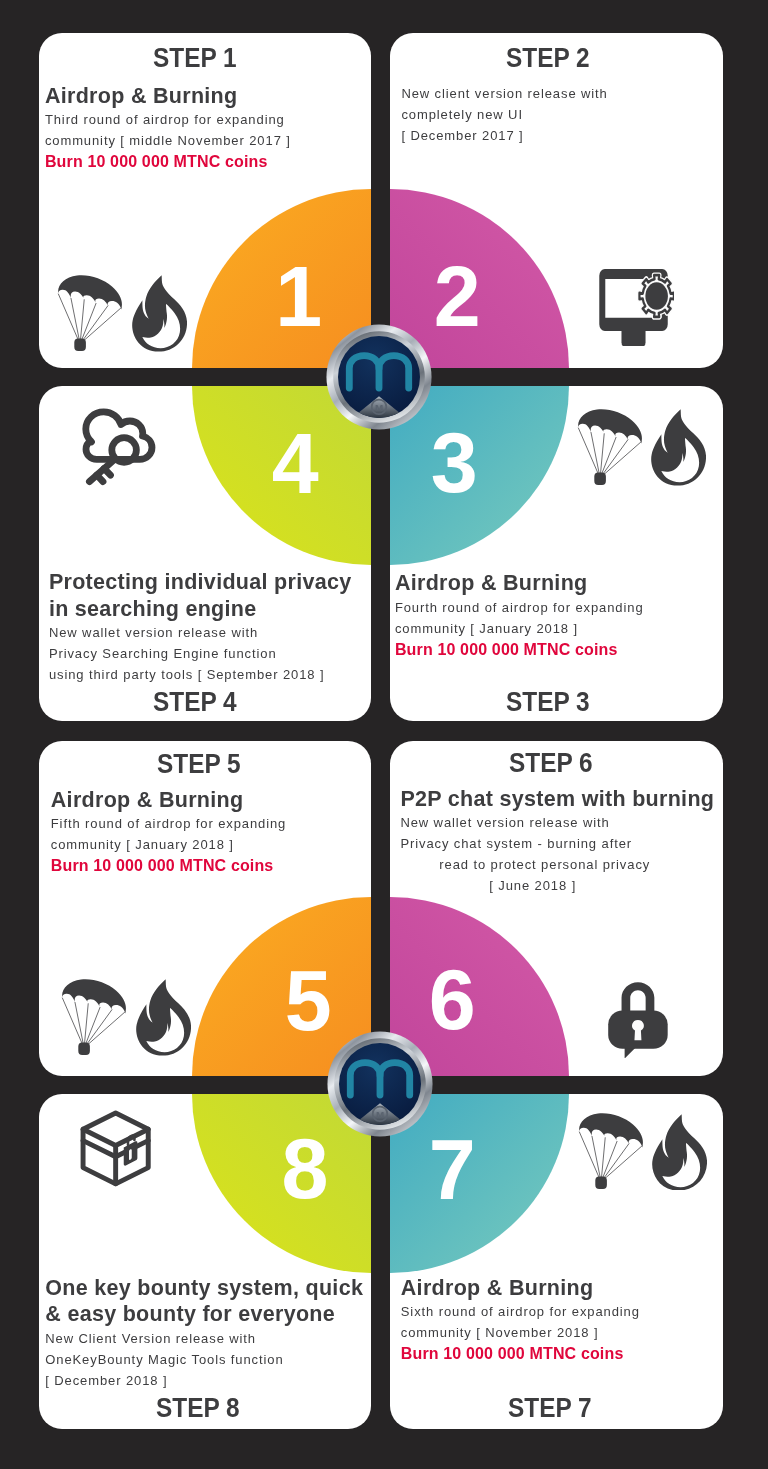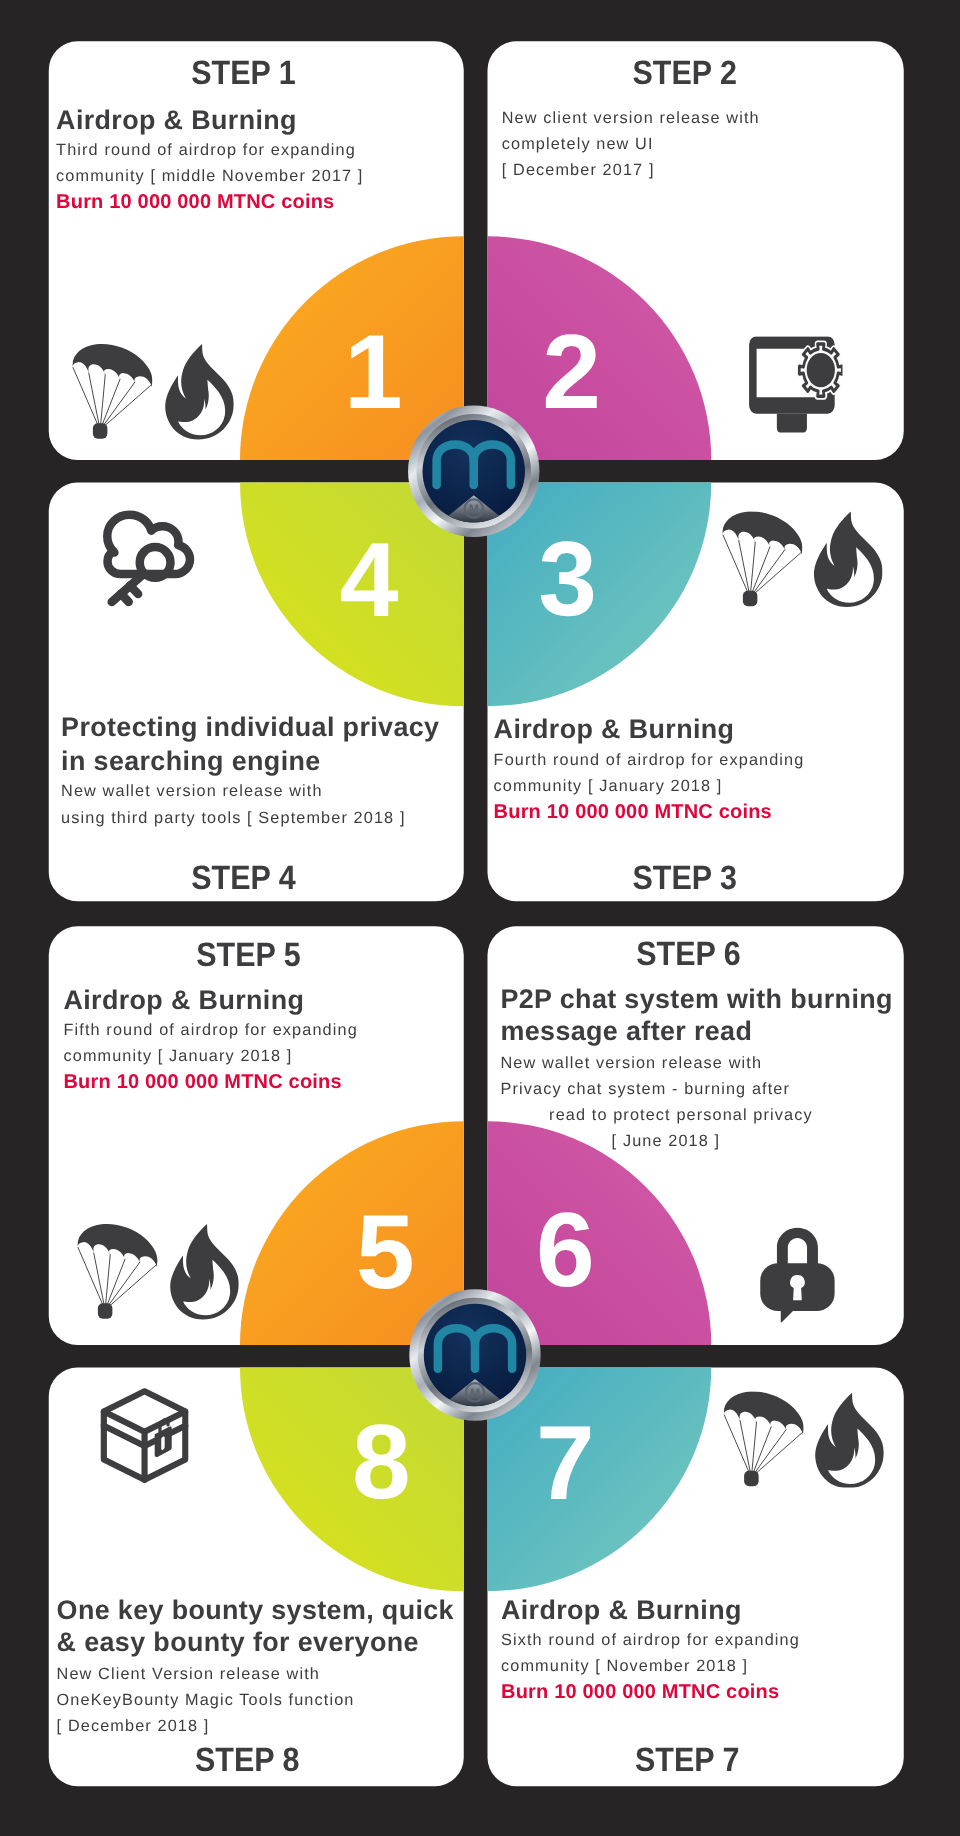--- a/index.html
+++ b/index.html
@@ -93,20 +93,21 @@
       </div>
   </div>
   <div class="card c-left" style="top:386px">
     <div class="quad tr" style="background:linear-gradient(to top right,#dbe318,#a8cf54)"></div>
     <div class="num" style="left:233.1px;top:35.7px">4</div>
     <div class="steplabel" style="left:114.3px;top:302.6px">STEP 4</div>
     <div class="txt" style="left:10.2px;top:183.2px">
         <div class="t">Protecting individual privacy</div>
         <div class="t">in searching engine</div>
         <div class="b" style="padding-left:0px">New wallet version release with</div>
+        <div class="b" style="padding-left:0px">Privacy Searching Engine function</div>
         <div class="b" style="padding-left:0px">using third party tools [ September 2018 ]</div>
       </div>
 <div class="ico" style="left:41.9px;top:22.4px">
         <svg class="ic-cloud" viewBox="0 0 77.4 77.2" width="77.4" height="77.2">
 <g fill="none" stroke="#3d3d3f" stroke-width="6.8" stroke-linejoin="round" stroke-linecap="round">
 <path d="M10.5 34.0 C7.0 30.6 4.8 26.0 4.8 21.0 C4.8 11.5 12.8 3.8 22.7 3.8 C31.0 3.8 38.0 9.2 40.0 16.5 C42.2 14.3 45.5 13.0 48.9 13.0 C56.0 13.0 61.8 18.5 61.8 25.4 C61.8 26.3 61.7 27.2 61.5 28.0 C67.0 29.3 71.0 33.9 71.0 39.4 C71.0 46.0 65.5 51.3 58.8 51.3 H15.6 C9.7 51.3 5.0 46.8 5.0 41.2 C5.0 37.7 6.9 34.6 9.7 32.8"></path>
 <circle cx="43.1" cy="42.0" r="12.3"></circle>
             <path d="M34.0 51.0 L8.4 73.6"></path>
             <path d="M23.0 60.5 L29.5 67.2"></path>
             <path d="M15.8 67.0 L22.0 73.6"></path>
@@ -173,21 +174,20 @@
 <path fill="#3d3d3f" fill-rule="evenodd" d="M30.6 0.2 C23.5 6.5 17.5 14.0 15.3 21.5 C13.6 27.2 13.5 32.2 14.7 36.6 C15.8 40.8 17.6 43.6 17.6 43.6 C17.6 43.6 14.0 42.0 12.2 36.2 C11.0 32.2 11.4 25.2 11.4 25.2 C7.0 31.5 3.0 39.0 1.6 45.5 C-1.1 58.2 7.5 76.6 27.5 76.6 C43.5 76.6 56.0 64.0 56.0 48.0 C56.0 37.5 49.5 30.0 43.0 24.0 C35.2 16.8 30.8 11.5 30.8 5.5 C30.8 3.2 30.6 0.2 30.6 0.2 Z M34.9 28.8 C34.9 28.8 39.8 33.0 43.6 38.2 C48.0 44.2 49.8 50.5 48.8 57.2 C47.2 67.0 38.5 73.2 29.5 73.2 C21.0 73.2 14.2 68.5 11.3 62.0 C11.3 62.0 17.8 64.0 23.4 61.2 C29.5 58.2 33.0 51.0 32.2 44.0 C32.2 44.0 33.8 47.5 33.2 53.0 C33.2 53.0 36.8 47.0 35.8 38.8 C35.1 33.2 34.9 28.8 34.9 28.8 Z"></path>
         </svg>
       </div>
   </div>
   <div class="card c-right" style="top:741px">
     <div class="quad bl" style="background:linear-gradient(to bottom left,#d35aa7,#b0308f)"></div>
     <div class="num" style="left:38.8px;top:217.0px">6</div>
     <div class="steplabel" style="left:118.5px;top:8.7px">STEP 6</div>
     <div class="txt" style="left:10.4px;top:44.5px">
         <div class="t">P2P chat system with burning</div>
-        <div class="t">message after read</div>
         <div class="b" style="padding-left:0px">New wallet version release with</div>
         <div class="b" style="padding-left:0px">Privacy chat system - burning after</div>
         <div class="b" style="padding-left:38.9px">read to protect personal privacy</div>
         <div class="b" style="padding-left:88.9px">[ June 2018 ]</div>
       </div>
 <div class="ico" style="left:217.8px;top:240.5px">
         <svg class="ic-lock" viewBox="1.8 0.8 58.4 78.4" width="59.9" height="76.8" preserveAspectRatio="none">
 <g fill="#3d3d3f">
             <path fill-rule="evenodd" d="M31 1 C22.2 1 15 8.2 15 17 V36 H23.5 V17 C23.5 12.8 27 9.3 31 9.3 C35 9.3 38.5 12.8 38.5 17 V36 H47 V17 C47 8.2 39.8 1 31 1 Z"></path>
             <path d="M18 52 L18 79 L38 58 Z"></path>

